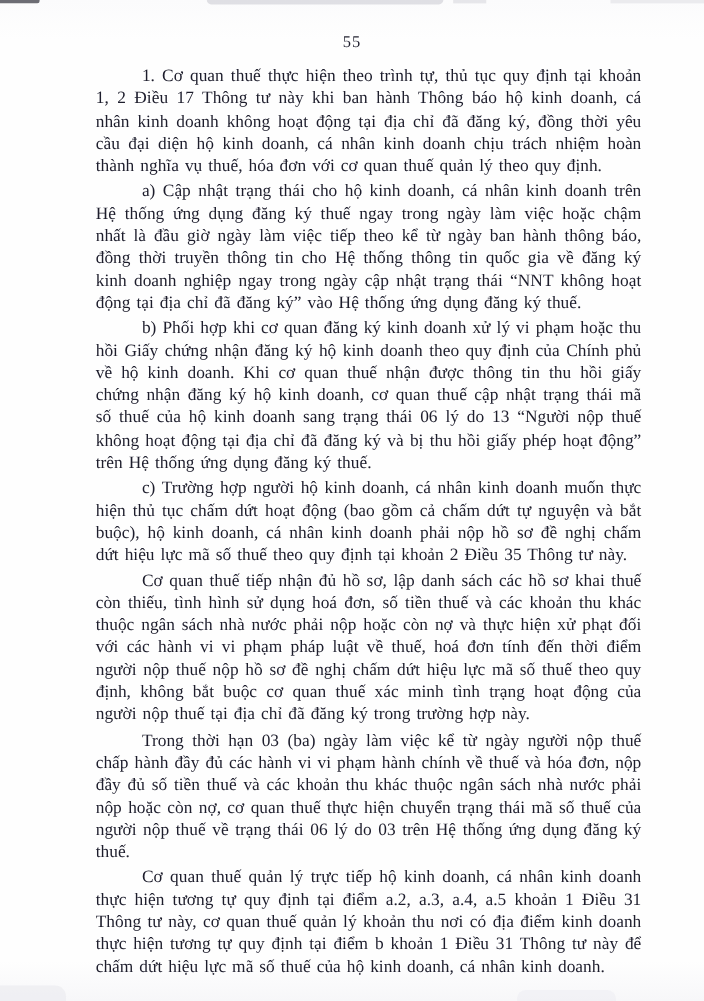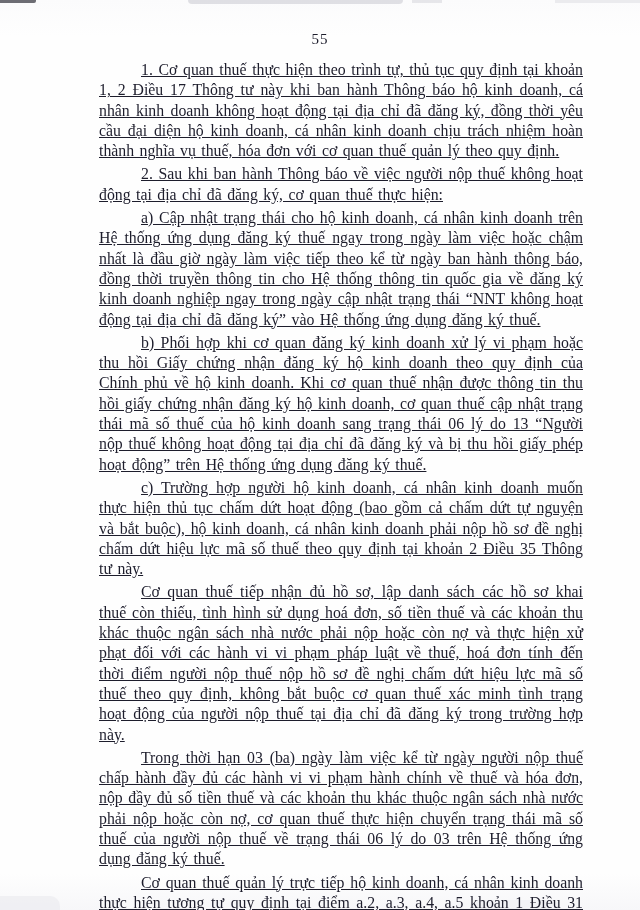--- a/index.html
+++ b/index.html
@@ -36,46 +36,44 @@
     font-size: 15px;
     letter-spacing: 1px;
   }
   .content {
     position: absolute;
     left: 87px;
     top: 60px;
     width: 496px;
   }
   .para {
-    margin: 0 0 3px 12px;
+    margin: 0 0 3px 0;
     font-size: 15.8px;
     line-height: 20.3px;
     text-align: justify;
     text-indent: 42px;
     word-spacing: 1.5px;
-    text-decoration: underline;
   }
 </style>
 </head>
 <body>
 
 <div class="page">
 
   <div class="artifact art-top-left"></div>
   <div class="artifact art-top-mid"></div>
   <div class="artifact art-top-mid2"></div>
   <div class="artifact art-top-right"></div>
   <div class="artifact art-bottom-left"></div>
   <div class="artifact art-bottom-mid"></div>
 
   <div class="page-number">55</div>
 
   <div class="content">
     <p class="para">1. Cơ quan thuế thực hiện theo trình tự, thủ tục quy định tại khoản 1, 2 Điều 17 Thông tư này khi ban hành Thông báo hộ kinh doanh, cá nhân kinh doanh không hoạt động tại địa chỉ đã đăng ký, đồng thời yêu cầu đại diện hộ kinh doanh, cá nhân kinh doanh chịu trách nhiệm hoàn thành nghĩa vụ thuế, hóa đơn với cơ quan thuế quản lý theo quy định.</p>
-    <p class="para">2. Sau khi ban hành Thông báo về việc người nộp thuế không hoạt động tại địa chỉ đã đăng ký, cơ quan thuế thực hiện:</p>
     <p class="para">a) Cập nhật trạng thái cho hộ kinh doanh, cá nhân kinh doanh trên Hệ thống ứng dụng đăng ký thuế ngay trong ngày làm việc hoặc chậm nhất là đầu giờ ngày làm việc tiếp theo kể từ ngày ban hành thông báo, đồng thời truyền thông tin cho Hệ thống thông tin quốc gia về đăng ký kinh doanh nghiệp ngay trong ngày cập nhật trạng thái “NNT không hoạt động tại địa chỉ đã đăng ký” vào Hệ thống ứng dụng đăng ký thuế.</p>
     <p class="para">b) Phối hợp khi cơ quan đăng ký kinh doanh xử lý vi phạm hoặc thu hồi Giấy chứng nhận đăng ký hộ kinh doanh theo quy định của Chính phủ về hộ kinh doanh. Khi cơ quan thuế nhận được thông tin thu hồi giấy chứng nhận đăng ký hộ kinh doanh, cơ quan thuế cập nhật trạng thái mã số thuế của hộ kinh doanh sang trạng thái 06 lý do 13 “Người nộp thuế không hoạt động tại địa chỉ đã đăng ký và bị thu hồi giấy phép hoạt động” trên Hệ thống ứng dụng đăng ký thuế.</p>
     <p class="para">c) Trường hợp người hộ kinh doanh, cá nhân kinh doanh muốn thực hiện thủ tục chấm dứt hoạt động (bao gồm cả chấm dứt tự nguyện và bắt buộc), hộ kinh doanh, cá nhân kinh doanh phải nộp hồ sơ đề nghị chấm dứt hiệu lực mã số thuế theo quy định tại khoản 2 Điều 35 Thông tư này.</p>
     <p class="para">Cơ quan thuế tiếp nhận đủ hồ sơ, lập danh sách các hồ sơ khai thuế còn thiếu, tình hình sử dụng hoá đơn, số tiền thuế và các khoản thu khác thuộc ngân sách nhà nước phải nộp hoặc còn nợ và thực hiện xử phạt đối với các hành vi vi phạm pháp luật về thuế, hoá đơn tính đến thời điểm người nộp thuế nộp hồ sơ đề nghị chấm dứt hiệu lực mã số thuế theo quy định, không bắt buộc cơ quan thuế xác minh tình trạng hoạt động của người nộp thuế tại địa chỉ đã đăng ký trong trường hợp này.</p>
     <p class="para">Trong thời hạn 03 (ba) ngày làm việc kể từ ngày người nộp thuế chấp hành đầy đủ các hành vi vi phạm hành chính về thuế và hóa đơn, nộp đầy đủ số tiền thuế và các khoản thu khác thuộc ngân sách nhà nước phải nộp hoặc còn nợ, cơ quan thuế thực hiện chuyển trạng thái mã số thuế của người nộp thuế về trạng thái 06 lý do 03 trên Hệ thống ứng dụng đăng ký thuế.</p>
     <p class="para">Cơ quan thuế quản lý trực tiếp hộ kinh doanh, cá nhân kinh doanh thực hiện tương tự quy định tại điểm a.2, a.3, a.4, a.5 khoản 1 Điều 31 Thông tư này, cơ quan thuế quản lý khoản thu nơi có địa điểm kinh doanh thực hiện tương tự quy định tại điểm b khoản 1 Điều 31 Thông tư này để chấm dứt hiệu lực mã số thuế của hộ kinh doanh, cá nhân kinh doanh.</p>
   </div>
 
 </div>
 

